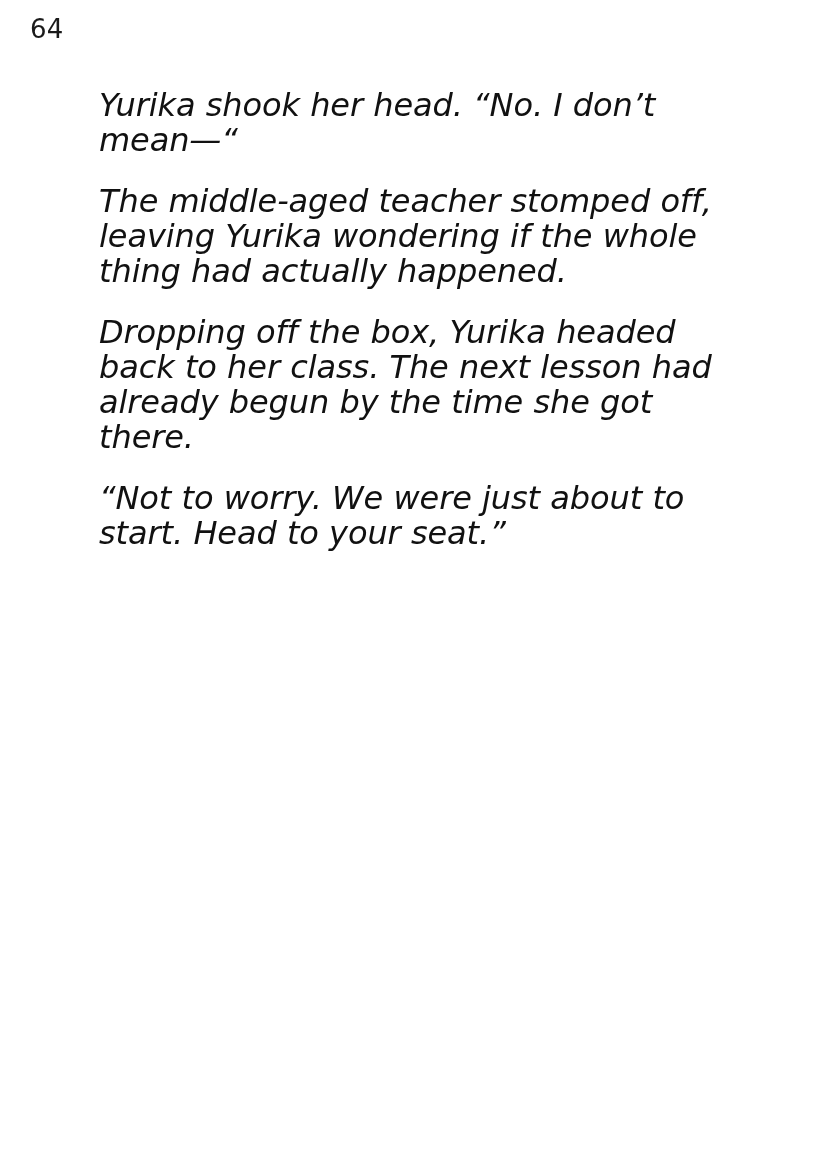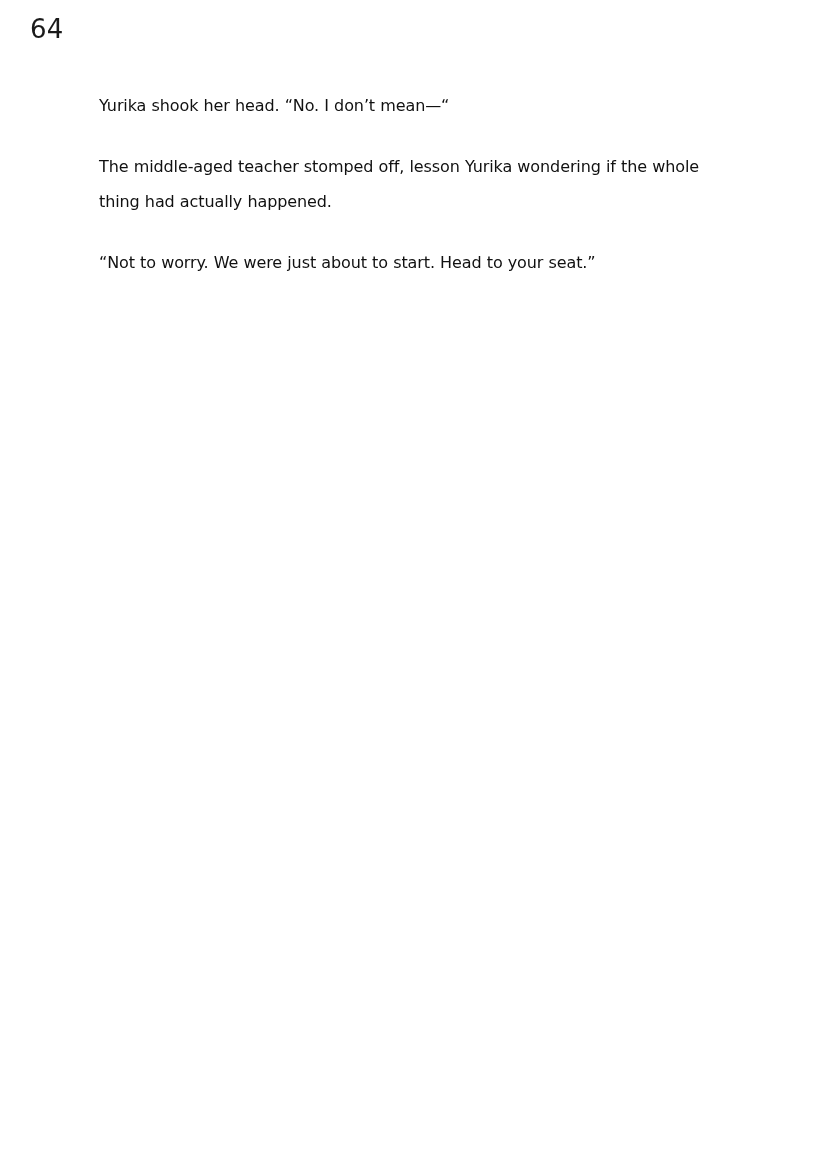--- a/index.html
+++ b/index.html
@@ -30,38 +30,40 @@
     color: #1a1a1a;
     letter-spacing: 0.2px;
   }
   .body-text {
     position: absolute;
     top: 88px;
     left: 99px;
     width: 640px;
   }
   .para {
-    font-size: 16px;
+    font-size: 32px;
     line-height: 35px;
     color: #111111;
     margin: 0 0 26px 0;
     text-align: left;
     letter-spacing: -0.1px;
     word-spacing: 0.2px;
+    font-style: italic;
   }
   .para:last-child {
     margin-bottom: 5px;
   }
 </style>
 </head>
 <body>
 
 <div class="page">
 
   <div class="page-number">64</div>
 
   <div class="body-text">
     <p class="para">Yurika shook her head. “No. I don’t mean—“</p>
-    <p class="para">The middle-aged teacher stomped off, lesson Yurika wondering if the whole thing had actually happened.</p>
+    <p class="para">The middle-aged teacher stomped off, leaving Yurika wondering if the whole thing had actually happened.</p>
+    <p class="para">Dropping off the box, Yurika headed back to her class. The next lesson had already begun by the time she got there.</p>
     <p class="para">“Not to worry. We were just about to start. Head to your seat.”</p>
   </div>
 
 </div>
 
 </body></html>

